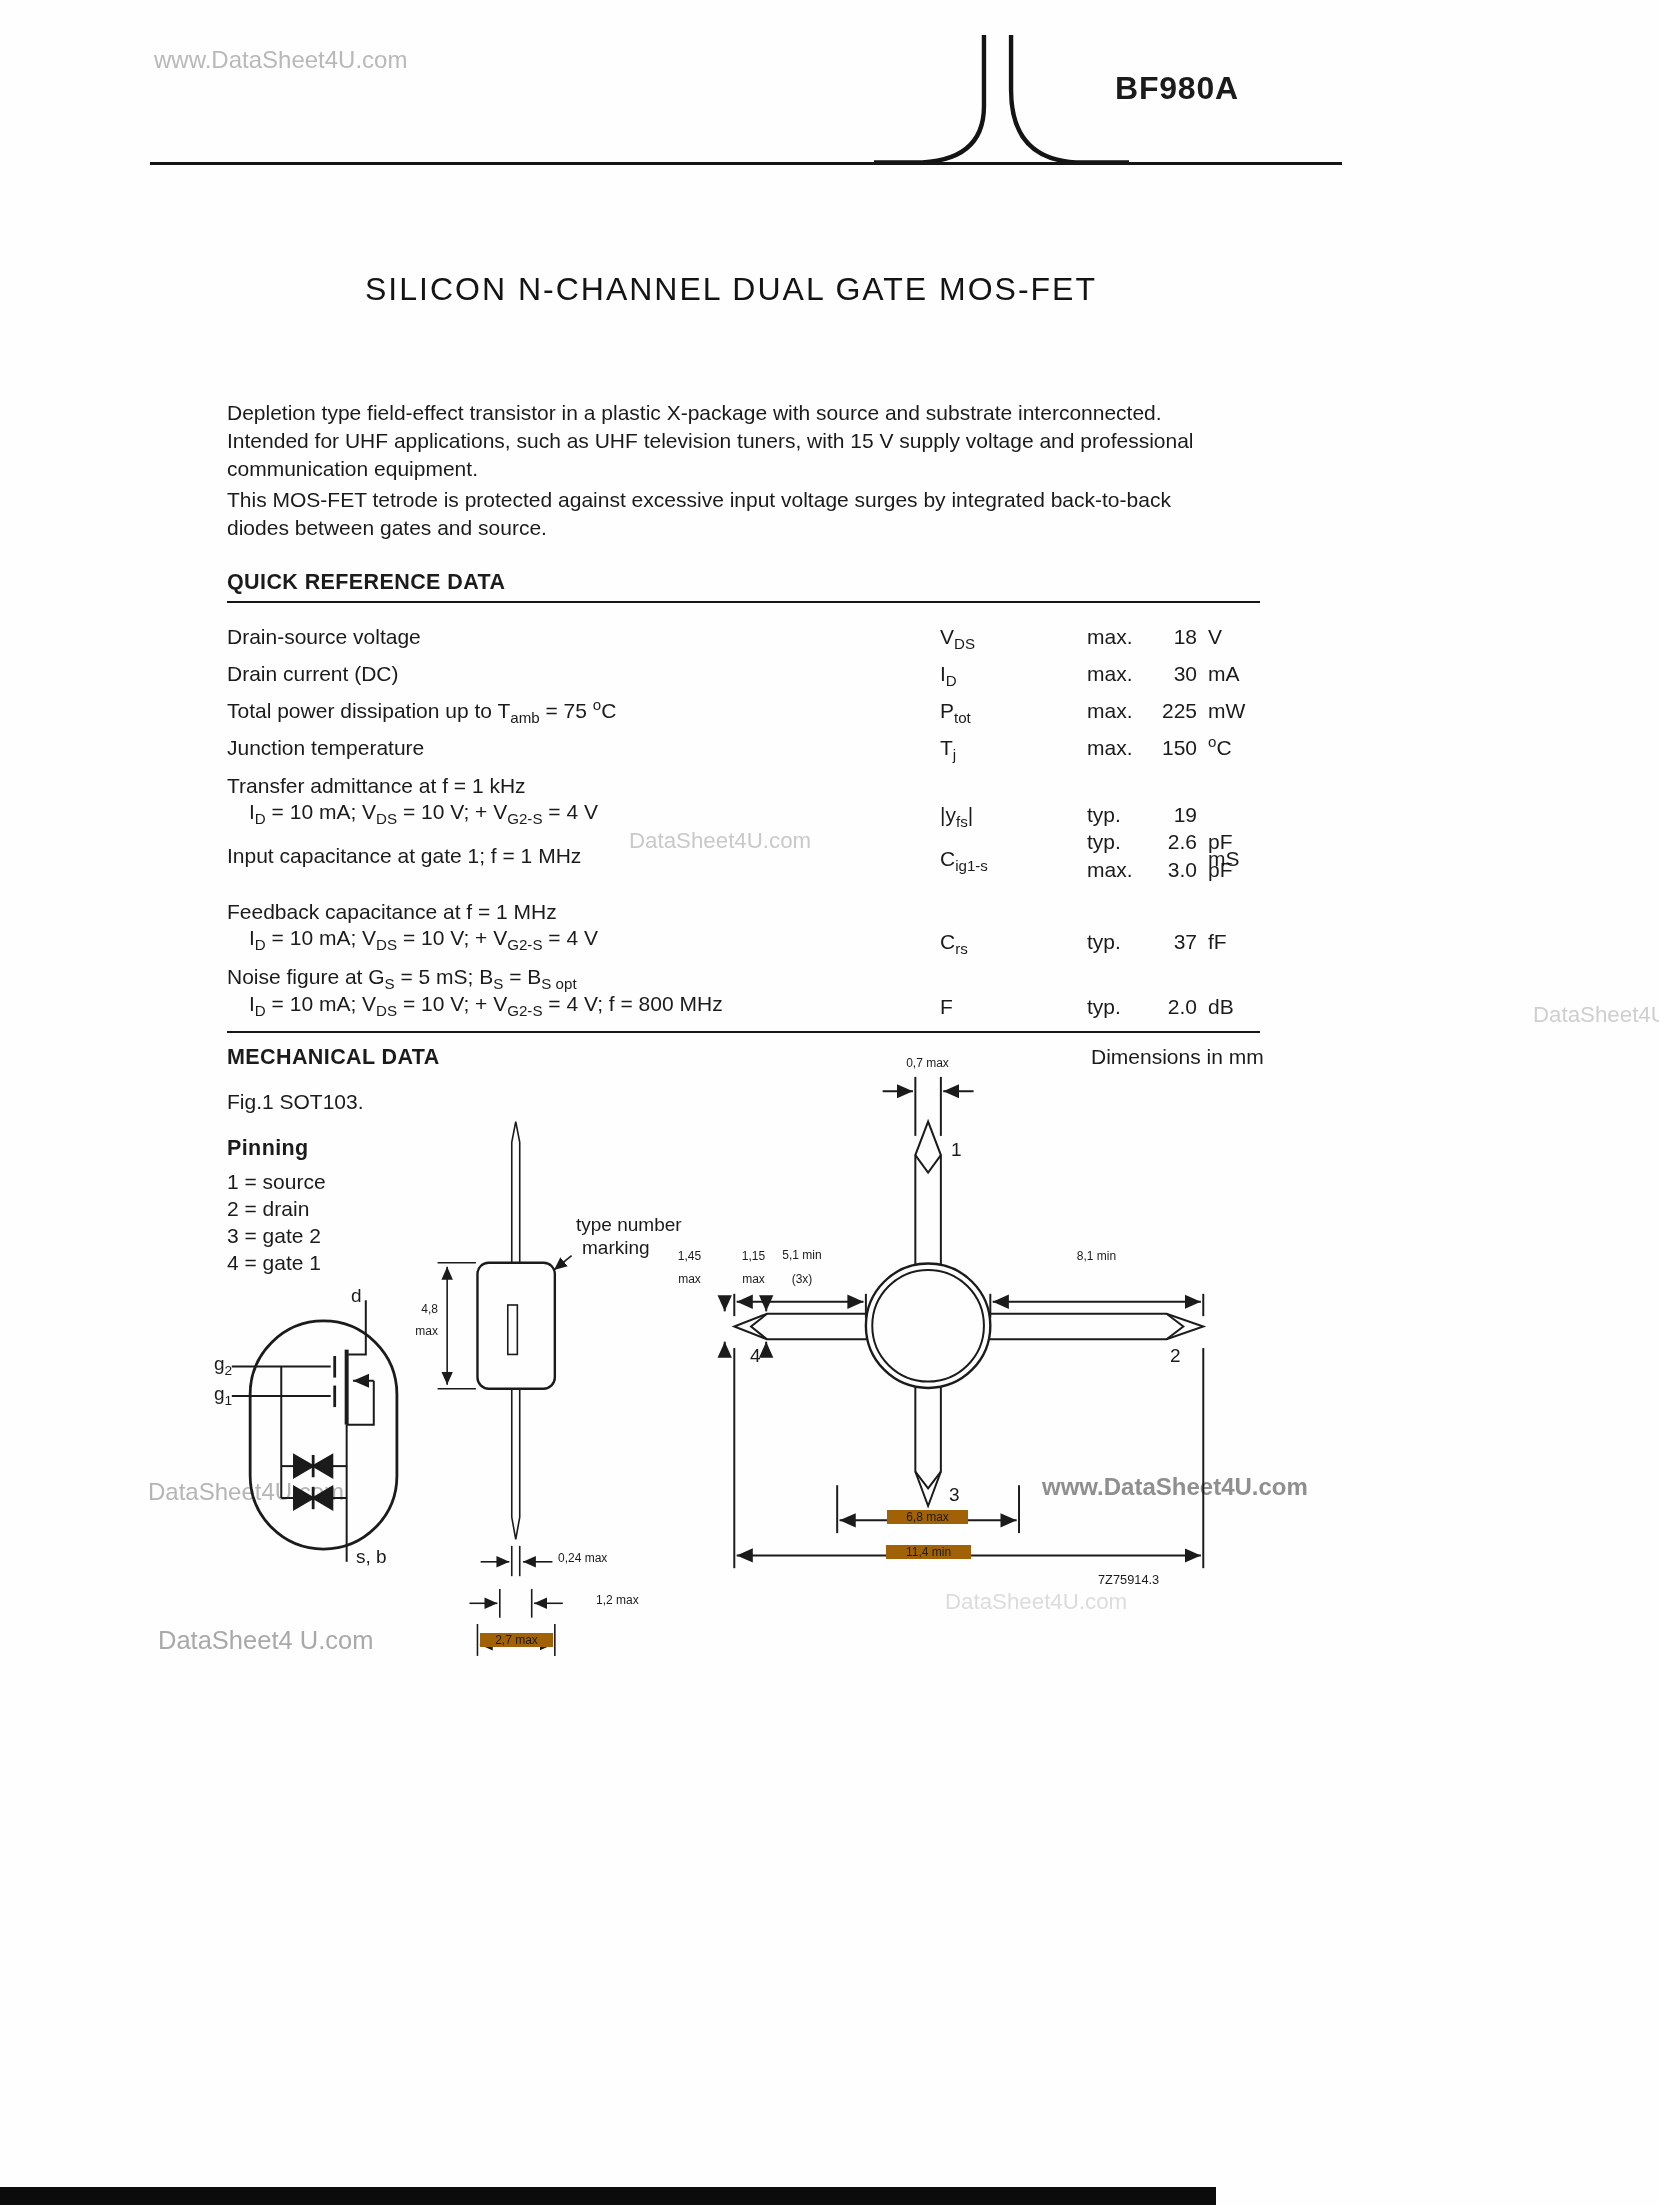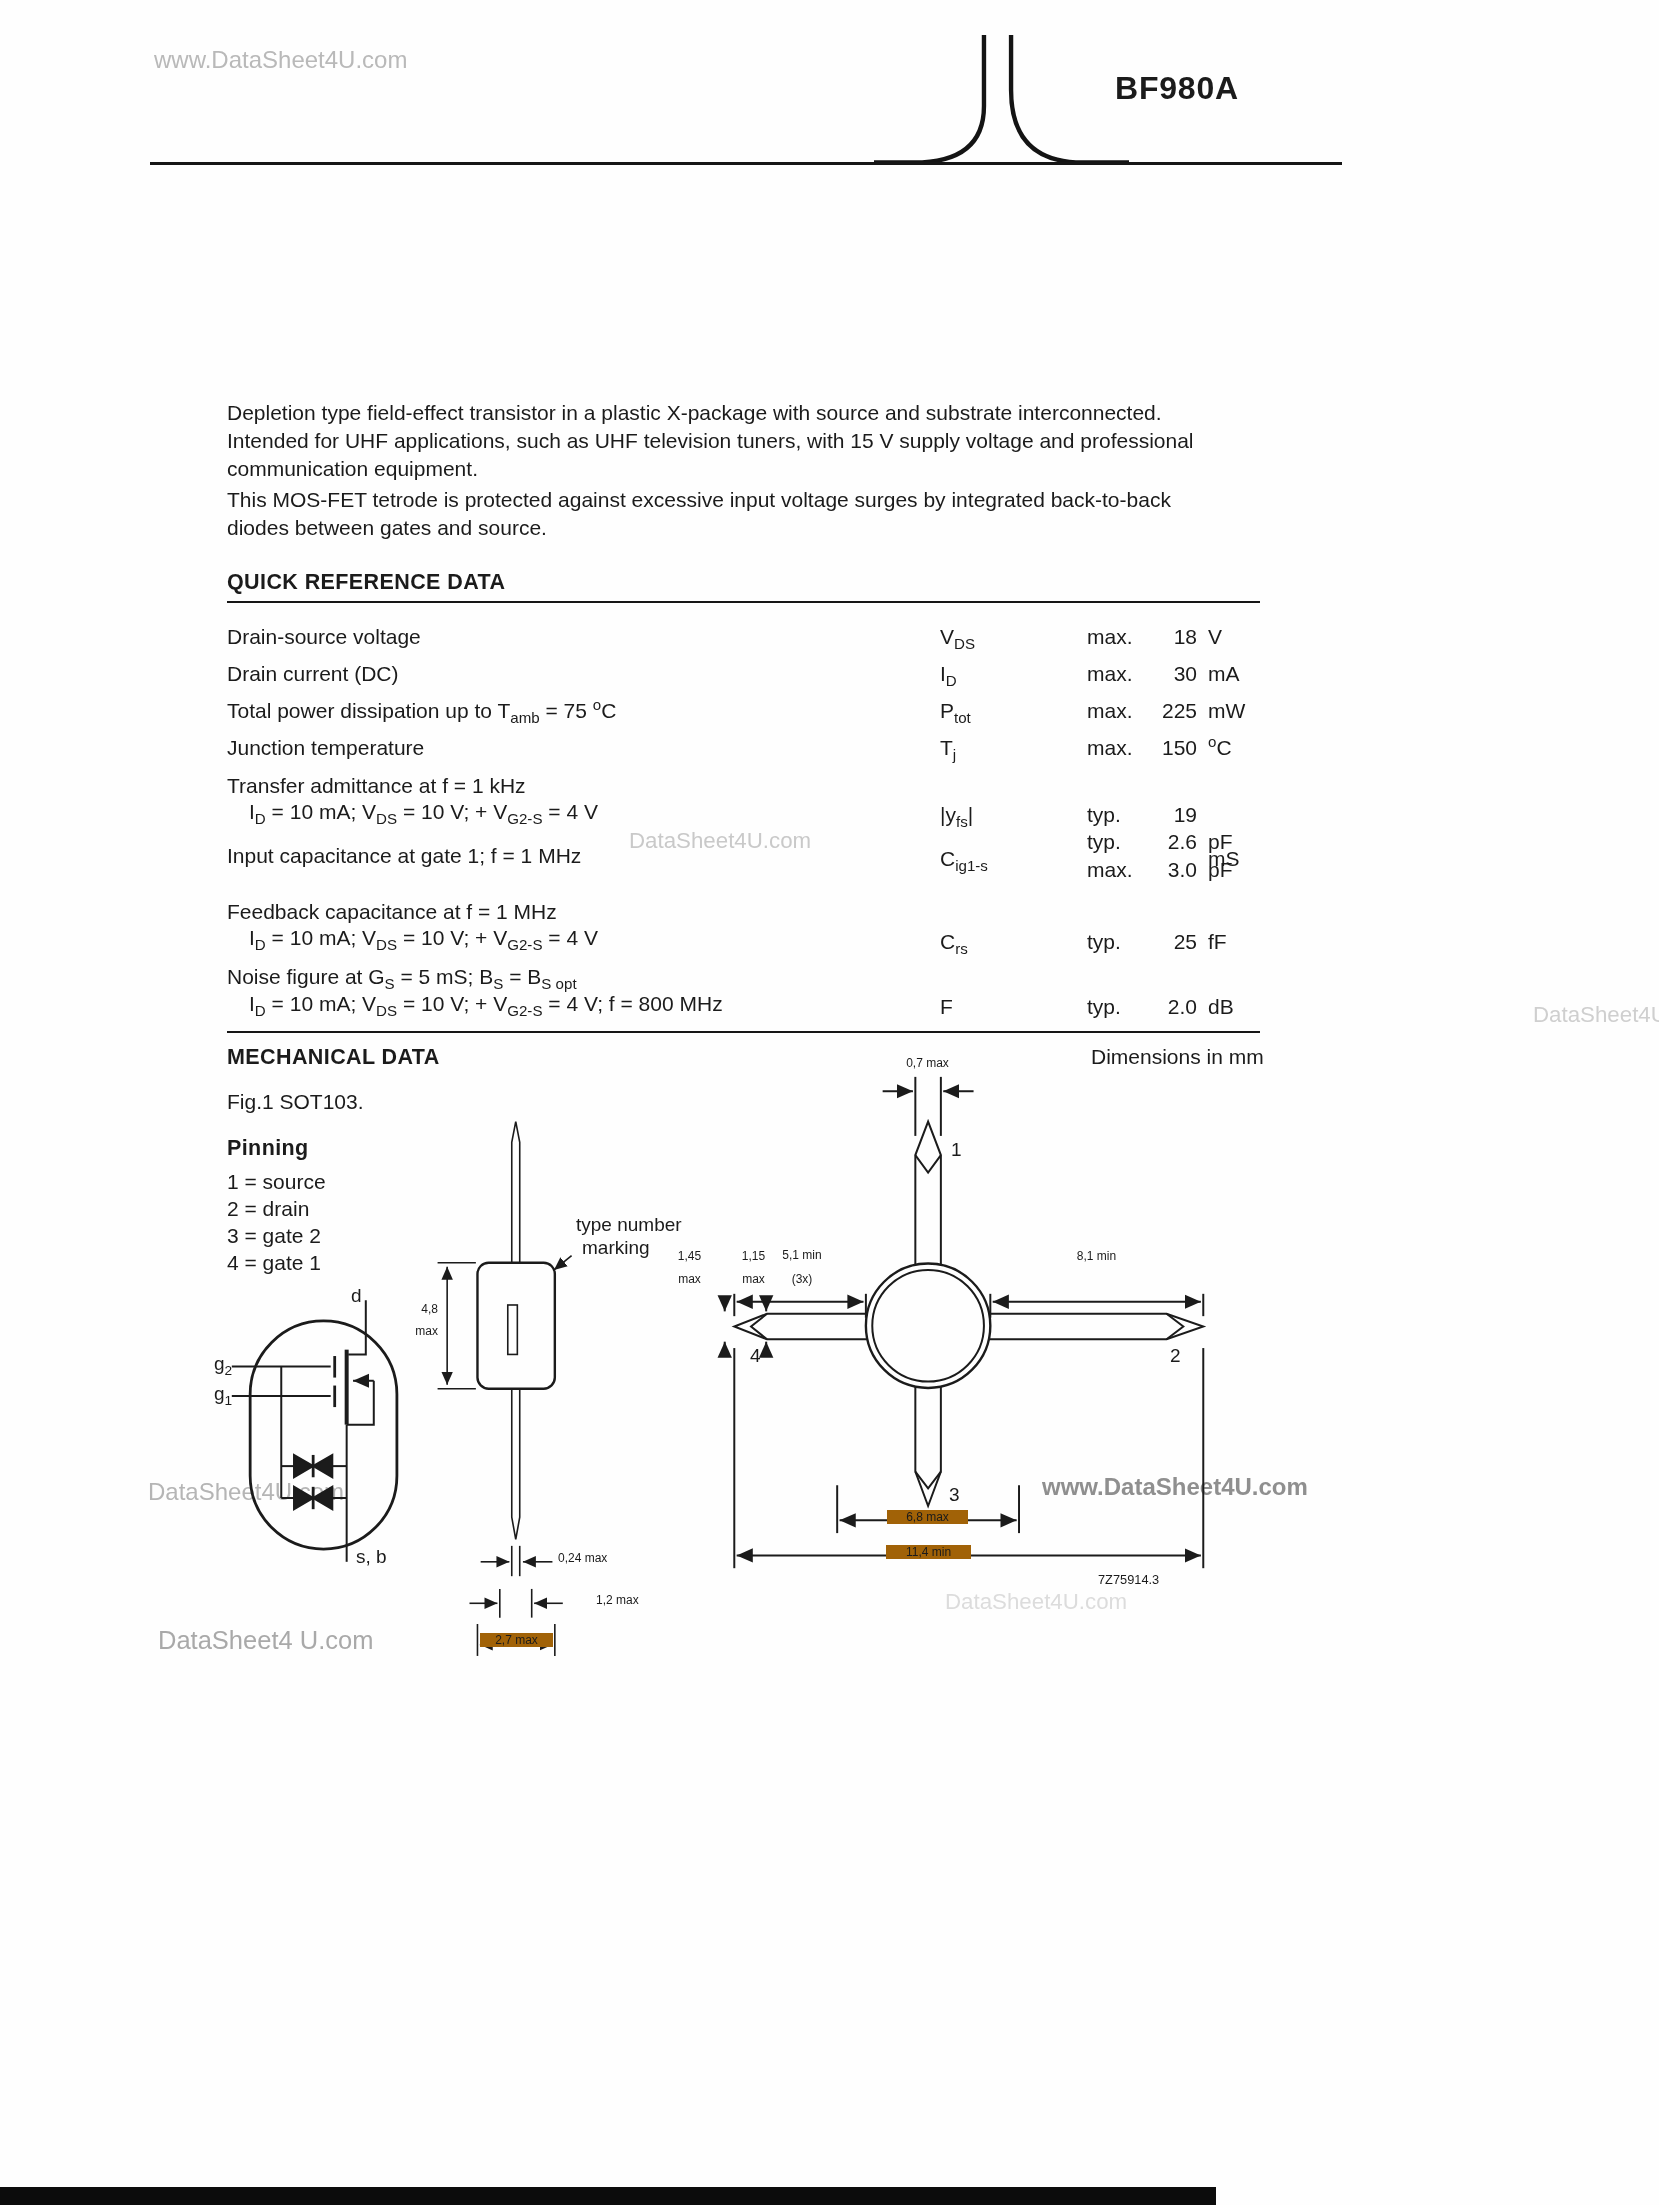--- a/index.html
+++ b/index.html
@@ -38,20 +38,21 @@
     <g stroke="#141414" stroke-width="5.5" fill="none">
       <path d="M138 6 L138 95 Q138 166 50 166 L0 166"></path>
       <path d="M172 6 L172 75 Q172 166 262 166 L320 166"></path>
     </g>
   </svg>
 
   <div class="hr" style="left:150px;top:162px;width:1192px;height:3.2px"></div>
 
   <div class="part" style="left:1115px;top:70px">BF980A</div>
 
+  <div class="title" style="left:365px;top:271px">SILICON N-CHANNEL DUAL GATE MOS-FET</div>
 
   <div>
     <div class="t" style="left:227px;top:401px">Depletion type field-effect transistor in a plastic X-package with source and substrate interconnected.</div>
     <div class="t" style="left:227px;top:429px">Intended for UHF applications, such as UHF television tuners, with 15 V supply voltage and professional</div>
     <div class="t" style="left:227px;top:457px">communication equipment.</div>
     <div class="t" style="left:227px;top:488px">This MOS-FET tetrode is protected against excessive input voltage surges by integrated back-to-back</div>
     <div class="t" style="left:227px;top:516px">diodes between gates and source.</div>
   </div>
 
   <div class="h" style="left:227px;top:570px">QUICK REFERENCE DATA</div>
@@ -96,21 +97,21 @@
     <div class="t c-val" style="top:830px">2.6</div>
     <div class="t c-unit" style="top:830px">pF</div>
     <div class="t c-qual" style="top:858px">max.</div>
     <div class="t c-val" style="top:858px">3.0</div>
     <div class="t c-unit" style="top:858px">pF</div>
 
     <div class="t c-label" style="top:900px">Feedback capacitance at f = 1 MHz</div>
     <div class="t c-cond" style="top:926px">I<sub>D</sub> = 10 mA; V<sub>DS</sub> = 10 V; + V<sub>G2-S</sub> = 4 V</div>
     <div class="t c-sym" style="top:930px">C<sub>rs</sub></div>
     <div class="t c-qual" style="top:930px">typ.</div>
-    <div class="t c-val" style="top:930px">25</div>
+    <div class="t c-val" style="top:930px">37</div>
     <div class="t c-unit" style="top:930px">fF</div>
 
     <div class="t c-label" style="top:965px">Noise figure at G<sub>S</sub> = 5 mS; B<sub>S</sub> = B<sub>S opt</sub></div>
     <div class="t c-cond" style="top:992px">I<sub>D</sub> = 10 mA; V<sub>DS</sub> = 10 V; + V<sub>G2-S</sub> = 4 V; f = 800 MHz</div>
     <div class="t c-sym" style="top:995px">F</div>
     <div class="t c-qual" style="top:995px">typ.</div>
     <div class="t c-val" style="top:995px">2.0</div>
     <div class="t c-unit" style="top:995px">dB</div>
   </div>
 

